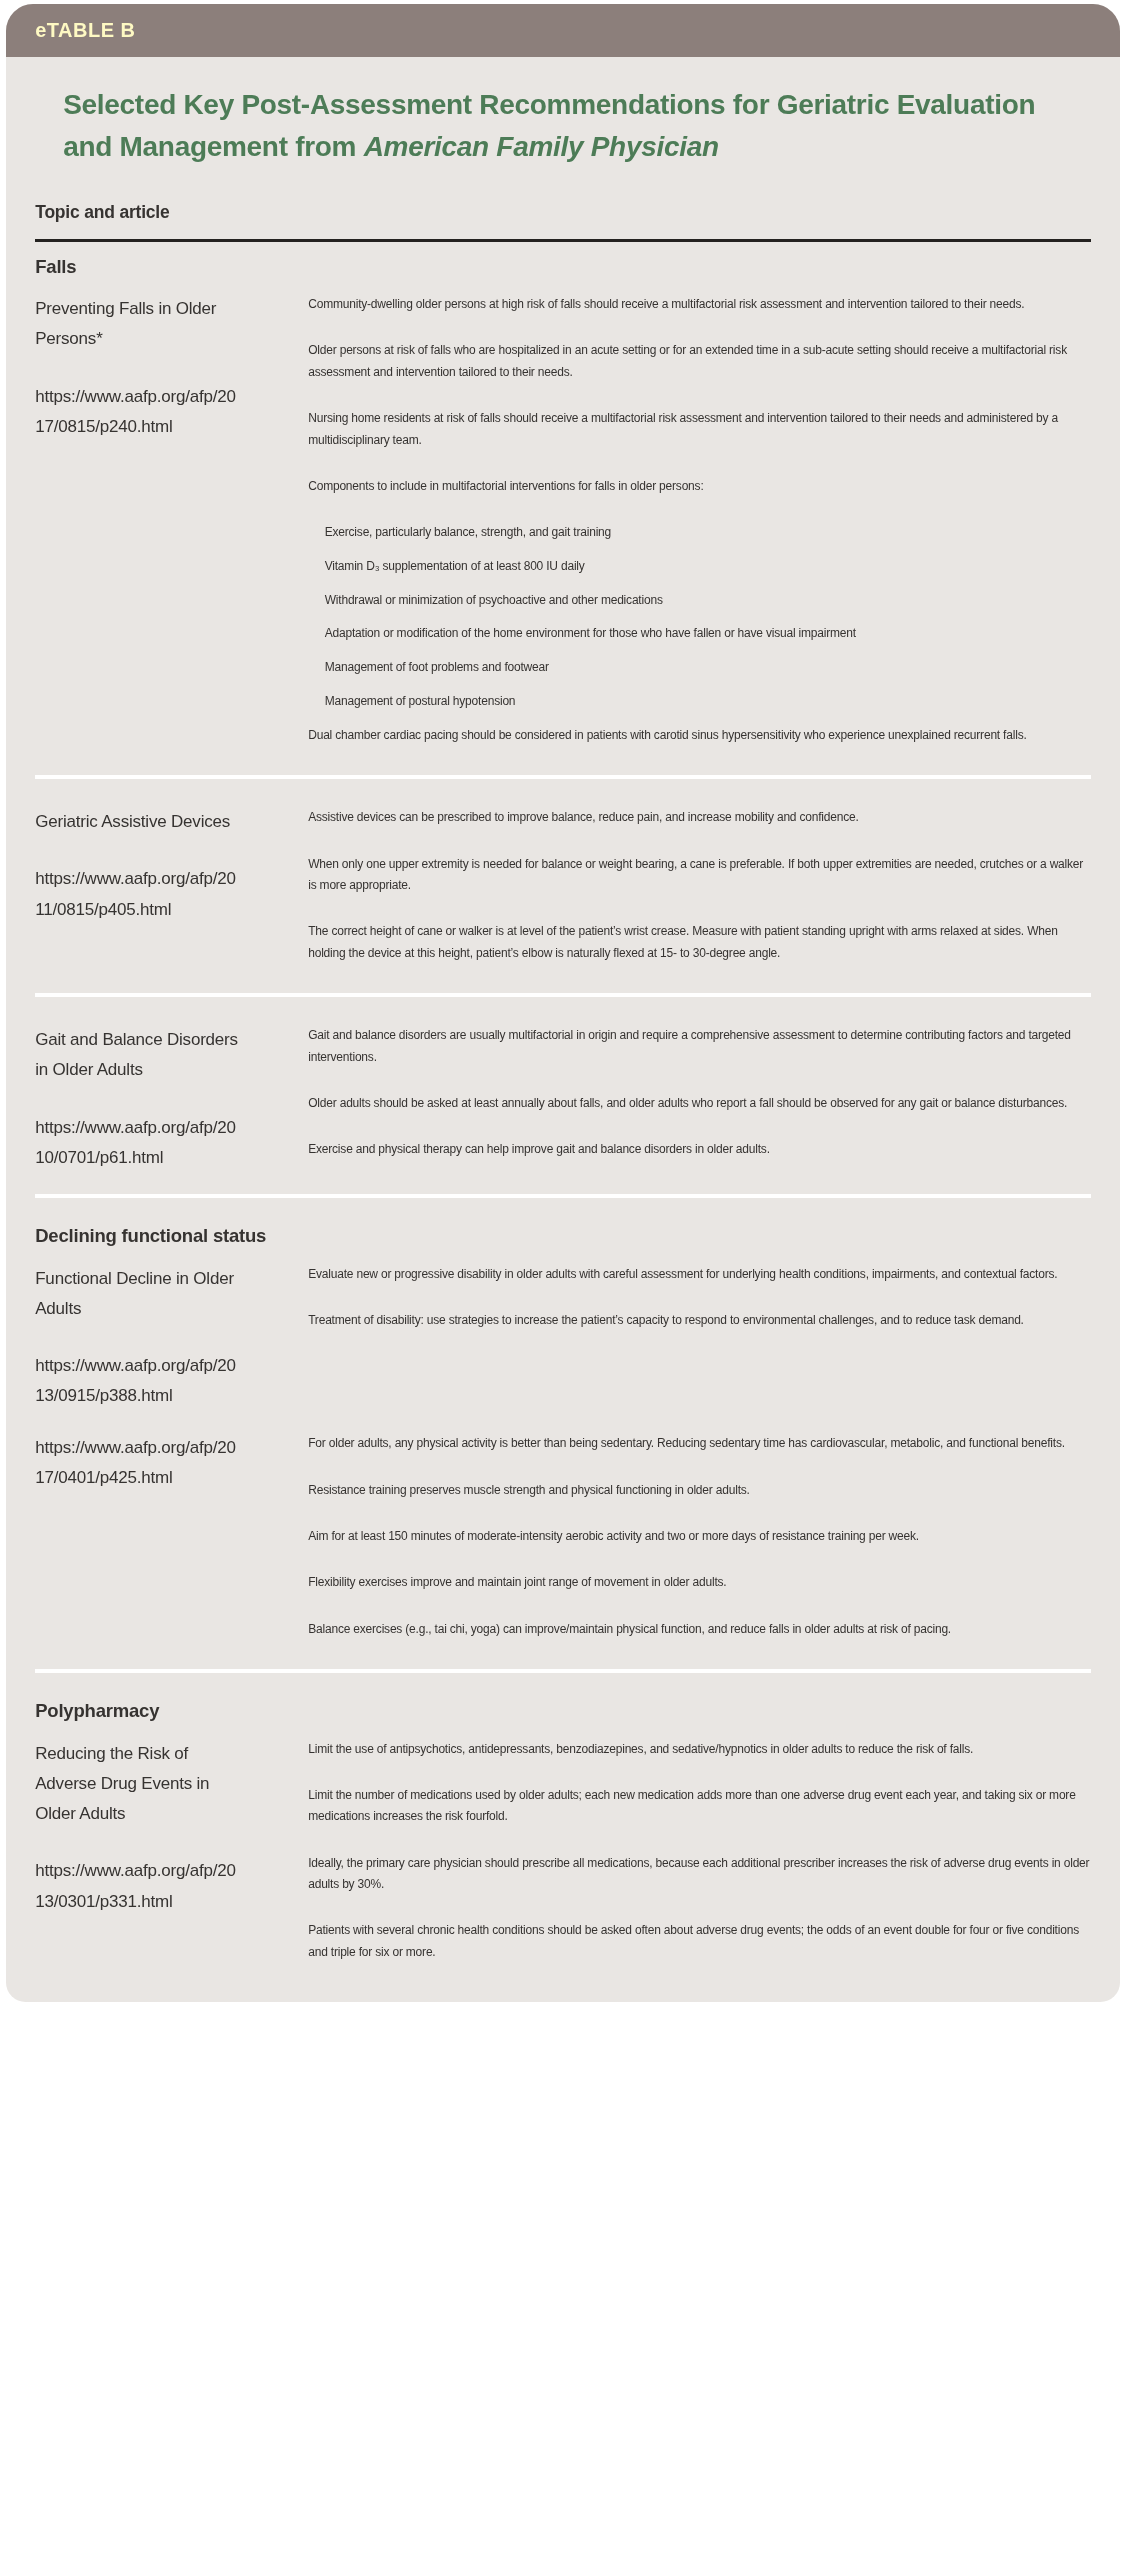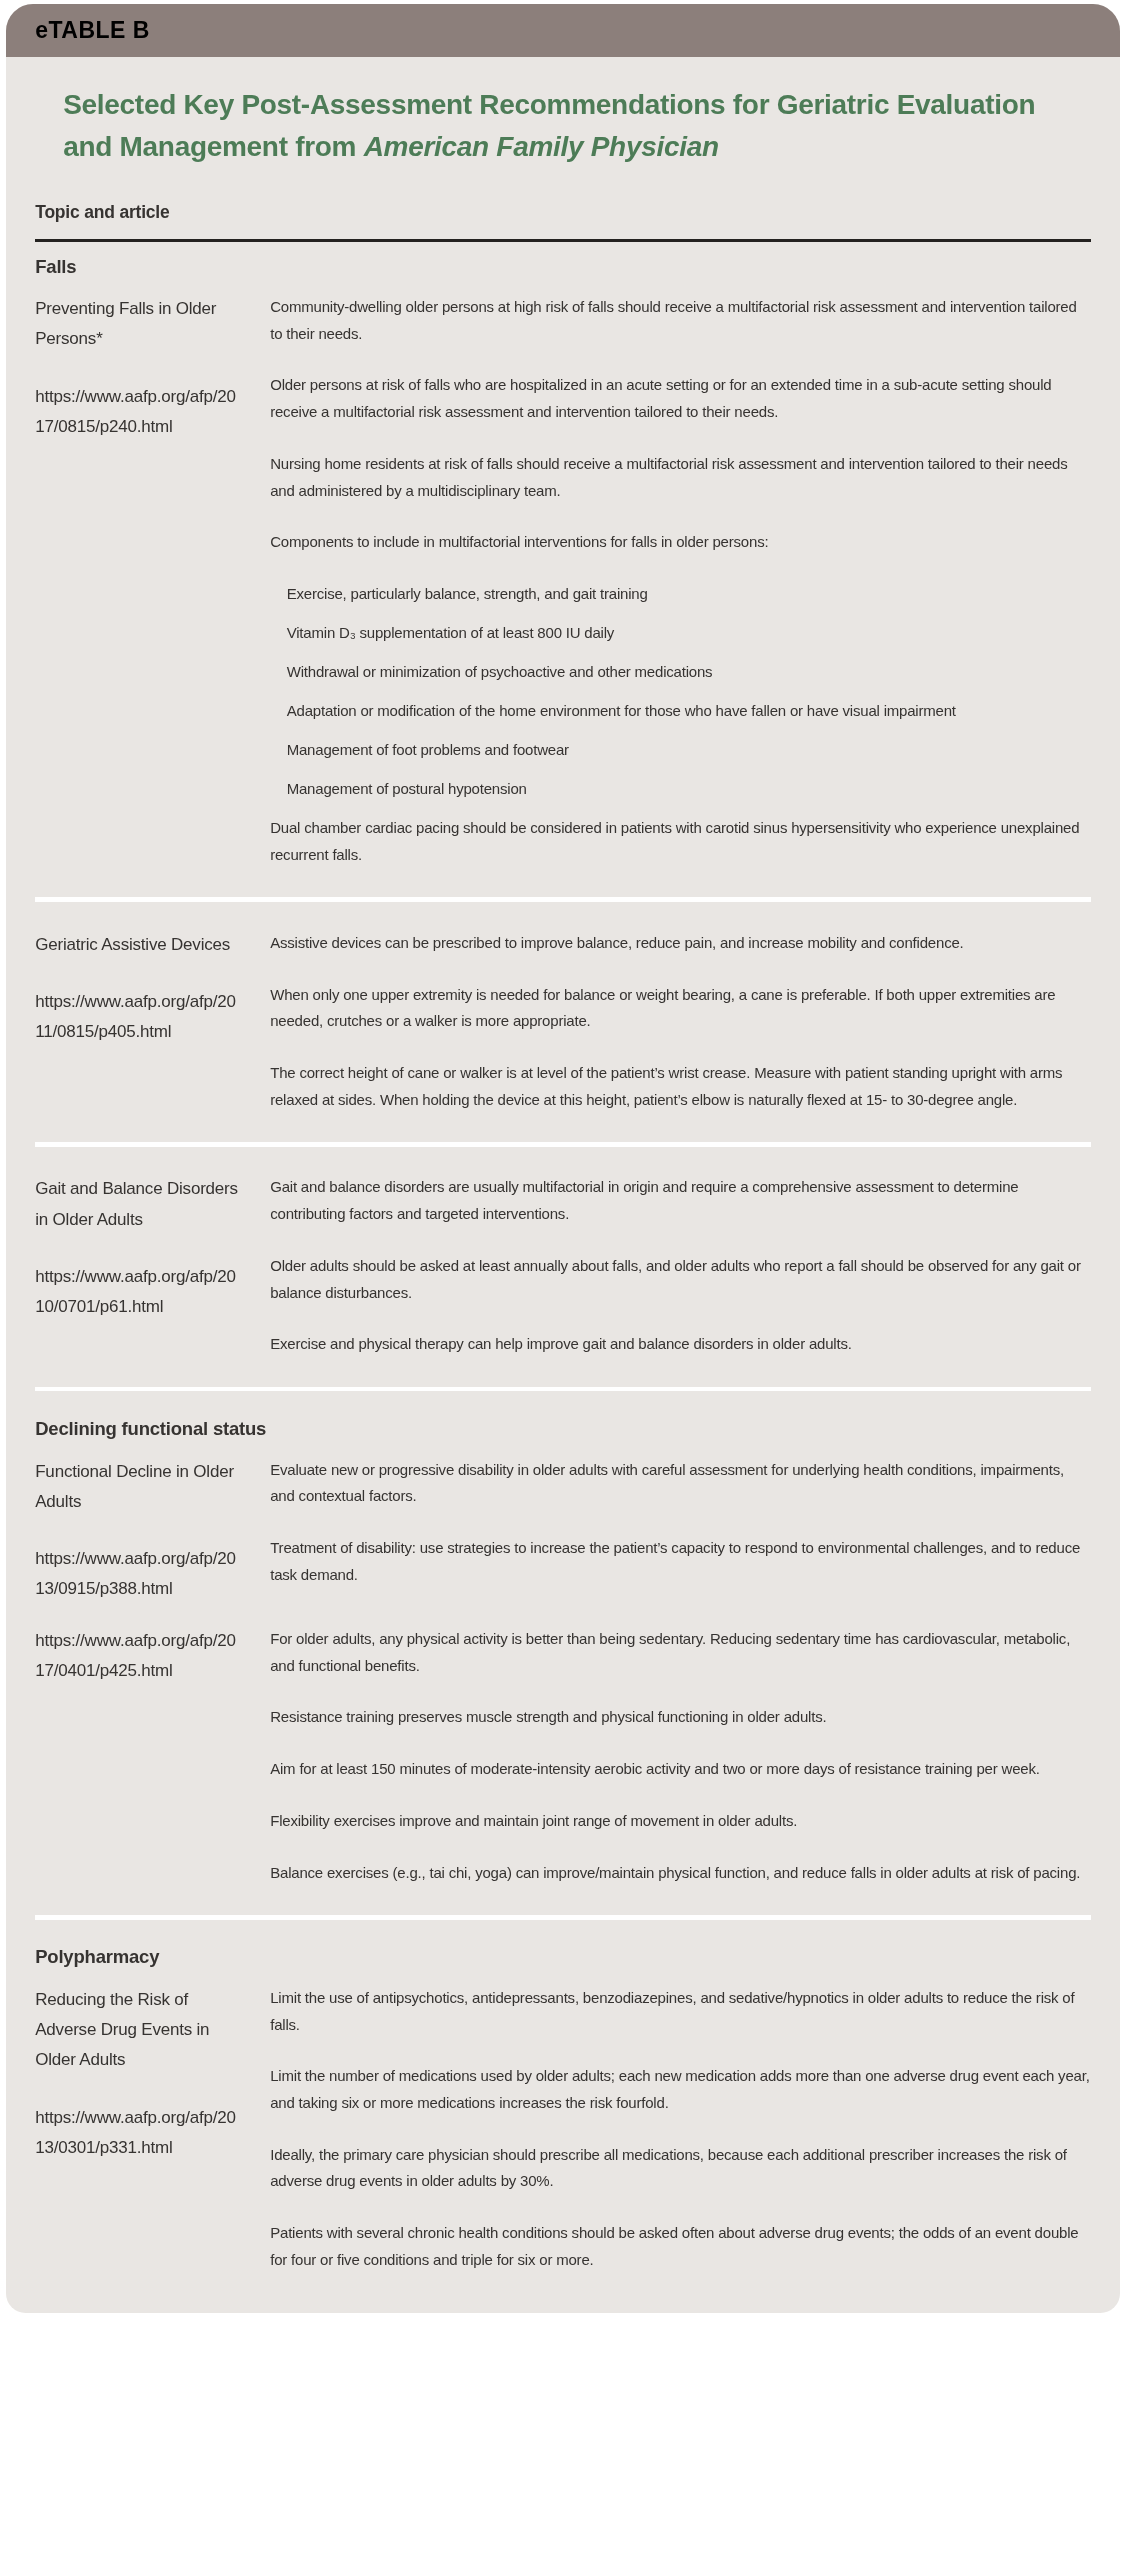--- a/index.html
+++ b/index.html
@@ -2,42 +2,42 @@
 <html lang="en" style="font-size:8.2px"><head>
 <meta charset="utf-8">
 <title>eTABLE B</title>
 <style>
   html,body { margin:0; padding:0; background:#ffffff; }
   body { font-family:"Liberation Sans", sans-serif; color:#363331; -webkit-font-smoothing:antialiased; }
   .page { width:1126px; box-sizing:border-box; padding:4.1px 6.2px 7.2px; background:#ffffff; }
   .card { background:#e9e6e3; border-radius:27px 27px 19.6px 19.6px; overflow:hidden; padding-bottom:24px; }
 
   .topbar { background:#8c7f7b; height:53px; display:flex; align-items:center; padding-left:29px; }
-  .topbar .label { color:#000000; font-size:23px; font-weight:700; letter-spacing:0.5px; }
+  .topbar .label { color:#fef9c3; font-size:20px; font-weight:700; letter-spacing:0.5px; }
 
   .content { padding:0 29px; }
 
   .doc-title { margin-top:27px; color:#4d7c57; font-size:28px; font-weight:700; line-height:1.5; letter-spacing:-0.3px;margin-left:28px; }
   .doc-title .italic { font-style:italic; }
 
   .colheads { display:flex; margin-top:34px; font-size:17.5px; font-weight:700; letter-spacing:-0.2px; }
   .colheads .col-topic { width:234px; flex:0 0 234px; }
   .colheads .col-rec { flex:1; }
 
   .rule { height:3.6px; background:#242220; margin-top:15.5px; }
 
   .divider { height:4.6px; background:#ffffff; margin:13.4px 0; }
 
   .section-head { font-size:18.5px; font-weight:700; letter-spacing:-0.2px; padding:13.4px 0 2.1px; }
 
   .row { display:flex; padding:14.4px 0 7.2px; }
   .row .topic { width:209px; flex:0 0 209px; padding-right:26px; font-size:17px; line-height:1.78; letter-spacing:-0.2px; }
   .topic .topic-name { margin:0 0 27px; }
   .topic .topic-url { overflow-wrap:anywhere; word-break:normal; }
-  .row .rec { flex:1; font-size:15px; line-height:1.78; letter-spacing:-0.2px; }
+  .row .rec { flex:1; font-size:12px; line-height:1.78; letter-spacing:-0.2px;margin-left:38px; }
   .rec p { margin:0 0 25px; }
   .rec p:last-child { margin-bottom:8.2px; }
   .rec p.indent { padding-left:16.5px; margin-bottom:12.4px; }
 </style>
 </head>
 <body>
 
 <div class="page">
   <div class="card">
 

